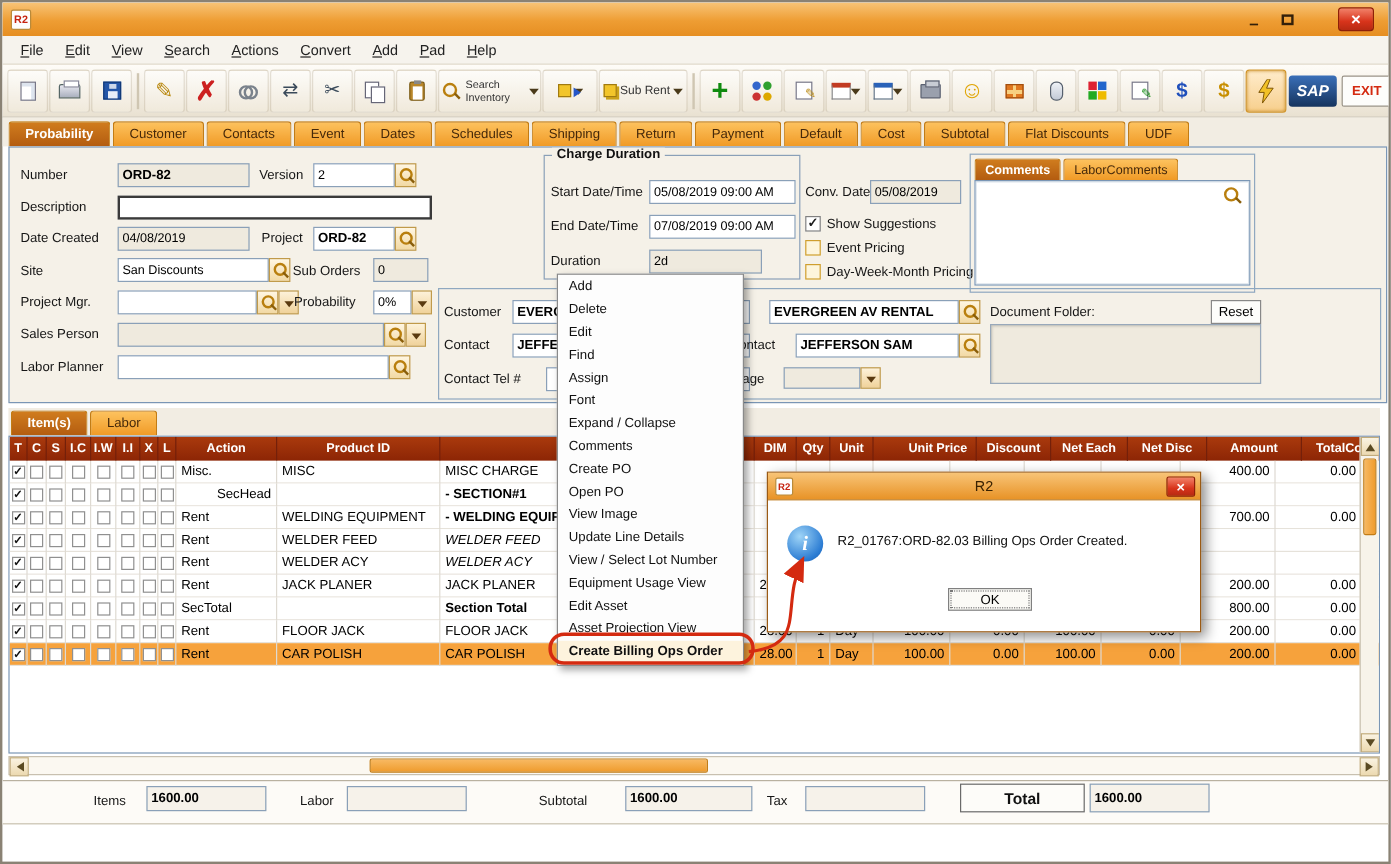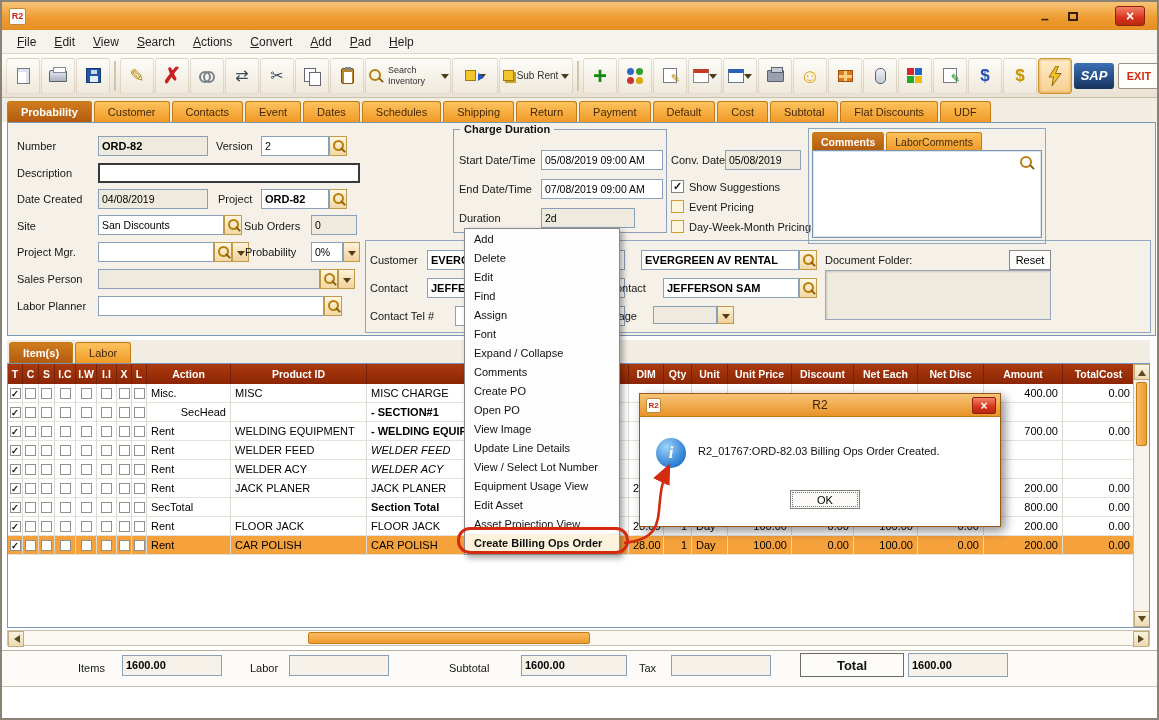--- a/index.html
+++ b/index.html
@@ -430,21 +430,21 @@
         <div class="gh" style="width: 21px;">I.W</div>
         <div class="gh" style="width: 20px;">I.I</div>
         <div class="gh" style="width: 15px;">X</div>
         <div class="gh" style="width: 15px;">L</div>
         <div class="gh" style="width: 84px;">Action</div>
         <div class="gh" style="width: 136px;">Product ID</div>
         <div class="gh" style="width: 262px;">Description</div>
         <div class="gh" style="width: 35px;">DIM</div>
         <div class="gh" style="width: 28px;">Qty</div>
         <div class="gh" style="width: 36px;">Unit</div>
-        <div class="gh" style="width: 64px;">Unit Price</div>
+        <div class="gh" style="width: 64px; margin-left: 22px;">Unit Price</div>
         <div class="gh" style="width: 62px;">Discount</div>
         <div class="gh" style="width: 64px;">Net Each</div>
         <div class="gh" style="width: 66px;">Net Disc</div>
         <div class="gh" style="width: 79px;">Amount</div>
         <div class="gh" style="width: 72px;">TotalCost</div>
       </div>
     <div>
         <div class="grow">
           <div class="gc ck" style="width: 15px;">
             <div class="gcb">✓</div>

